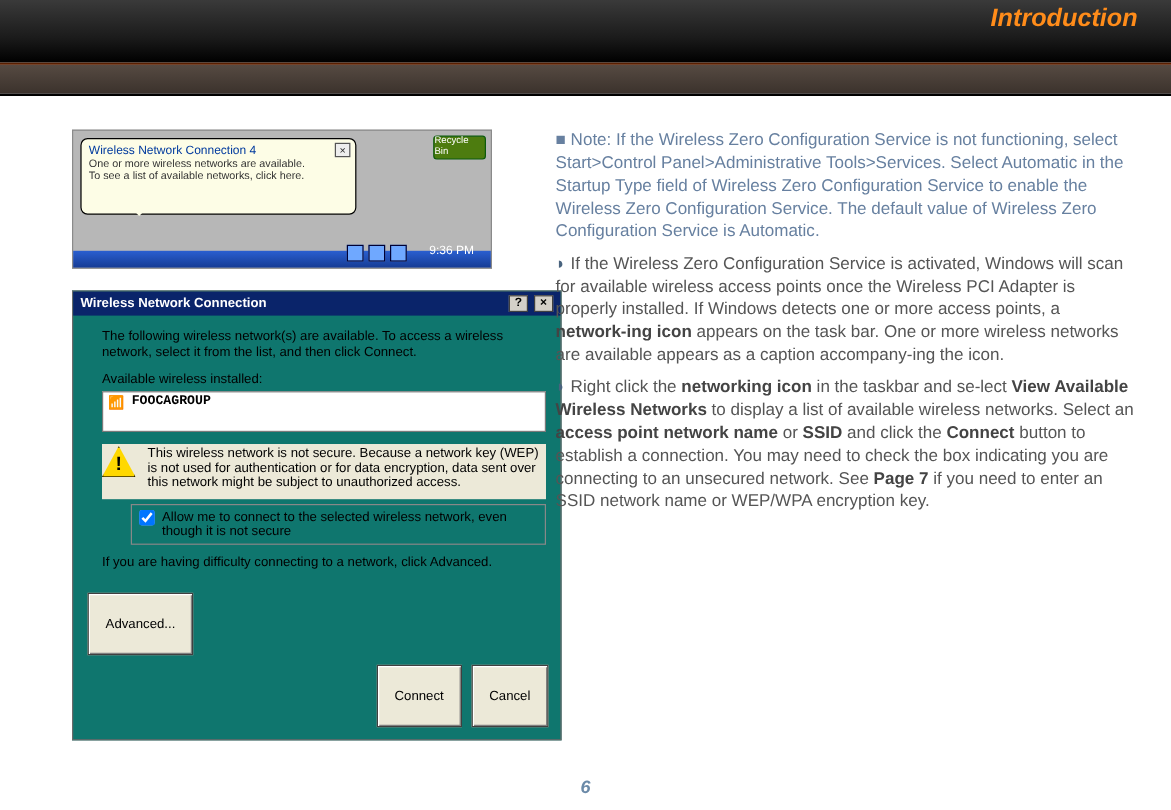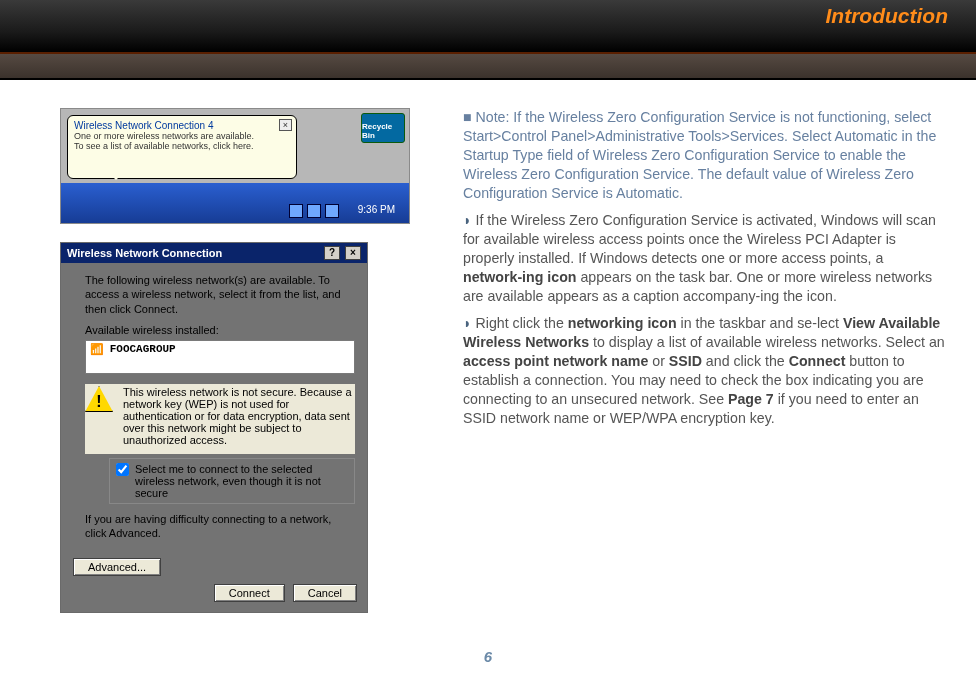--- a/index.html
+++ b/index.html
@@ -41,27 +41,27 @@
   
   .left-col { width: 385px; flex: 0 0 385px; }
   .balloon-img {
     width: 350px; height: 116px;
     border: 1px solid #8a8a8a;
     background: #b7b7b7;
     position: relative;
     margin-bottom: 18px;
   }
   .balloon-taskbar {
-    position: absolute; left:0; right:0; bottom:0; height:40px;
+    position: absolute; left:0; right:0; bottom:0; height:14px;
     background: linear-gradient(#2a5fd0,#163c95);
   }
   .balloon-corner {
-    position:absolute; right:4px; top:4px; width:44px; height:30px;
-    background:#0369a1; border:1px solid #0c5a0c; border-radius:3px;
-    font-size:8px; color:#fff; display:flex; align-items:flex-end; justify-content:center; padding-bottom:2px;font-weight:bold;
+    position:absolute; right:4px; top:4px; width:44px; height:20px;
+    background:#4d7c0f; border:1px solid #0c5a0c; border-radius:3px;
+    font-size:8px; color:#fff; display:flex; align-items:flex-end; justify-content:center; padding-bottom:2px;
   }
   .balloon-bubble {
     position:absolute; left:6px; top:6px; width:230px; height:64px;
     background:#fdfde6; border:1px solid #000; border-radius:6px;
     padding:4px 6px; font-size:9px; color:#333;
   }
   .balloon-bubble .bt { font-weight:normal; font-size:10px; color:#003a9e; }
   .balloon-bubble .closebox {
     position:absolute; right:4px; top:3px; width:13px; height:12px;
     border:1px solid #555; background:#eee; font-size:9px; text-align:center; line-height:10px;
@@ -69,23 +69,23 @@
   .balloon-bubble::after{
     content:""; position:absolute; left:40px; bottom:-10px;
     border:8px solid transparent; border-top-color:#fdfde6;
   }
   .balloon-clock { position:absolute; right:14px; bottom:8px; color:#fff; font-size:10px; }
   .balloon-tray-icons { position:absolute; right:70px; bottom:5px; display:flex; gap:4px; }
   .balloon-tray-icons span{ width:14px;height:14px;background:#6fa8ff;border:1px solid #003; display:inline-block; }
 
   
   .dialog {
-    width: 308px;
+    width: 408px;
     border: 1px solid #6a6a6a;
-    background:#737373;
+    background:#0f766e;
     font-family: Tahoma, Arial, sans-serif;
     font-size: 11px;
     color:#000;
   }
   .dlg-title {
     background: linear-gradient(#0a246a,#a6caf0);
     background: #0a246a;
     color:#fff; font-weight:bold;
     padding: 3px 6px;
     display:flex; justify-content:space-between; align-items:center;
@@ -107,21 +107,21 @@
   .warn-icon{
     width:28px;height:26px; flex:0 0 28px;
     background:#ffd800; border:1px solid #000;
     clip-path: polygon(50% 0, 100% 100%, 0 100%);
     display:flex;align-items:flex-end;justify-content:center;font-weight:bold;font-size:16px;
   }
   .chkrow{ display:flex; gap:6px; align-items:flex-start; border:1px solid #888; padding:4px 6px; margin:4px 0 8px 24px;}
   .dlg-buttons{ display:flex; justify-content:flex-end; gap:8px; padding:6px 10px 10px; }
   .winbtn{
     border:1px solid #404040; background:#ece9d8;
-    padding:2px 14px; font-family:Tahoma,Arial; font-size:11px;
+    padding:19px 14px; font-family:Tahoma,Arial; font-size:11px;
     box-shadow: inset 1px 1px 0 #fff, inset -1px -1px 0 #808080;
   }
   .advbtn-row{ padding:0 12px 2px; }
 
   
   .right-col { flex:1; font-size:14.2px; color:#555; line-height:1.34; }
   .sec-head {
     color:#6b8aa8; font-style:italic; font-weight:bold;
     font-size:17px; margin-bottom:6px;
   }
@@ -188,21 +188,21 @@
             <span>📶</span>
             <span class="sig">FOOCAGROUP</span>
           </div>
         </div>
         <div class="warnrow">
           <div class="warn-icon">!</div>
           <div>This wireless network is not secure. Because a network key (WEP) is not used for authentication or for data encryption, data sent over this network might be subject to unauthorized access.</div>
         </div>
         <div class="chkrow">
           <input type="checkbox" checked="" style="">
-          <span>Select me to connect to the selected wireless network, even though it is not secure</span>
+          <span>Allow me to connect to the selected wireless network, even though it is not secure</span>
         </div>
         <p>If you are having difficulty connecting to a network, click Advanced.</p>
       </div>
       <div class="advbtn-row">
         <button class="winbtn">Advanced...</button>
       </div>
       <div class="dlg-buttons">
         <button class="winbtn">Connect</button>
         <button class="winbtn">Cancel</button>
       </div>

